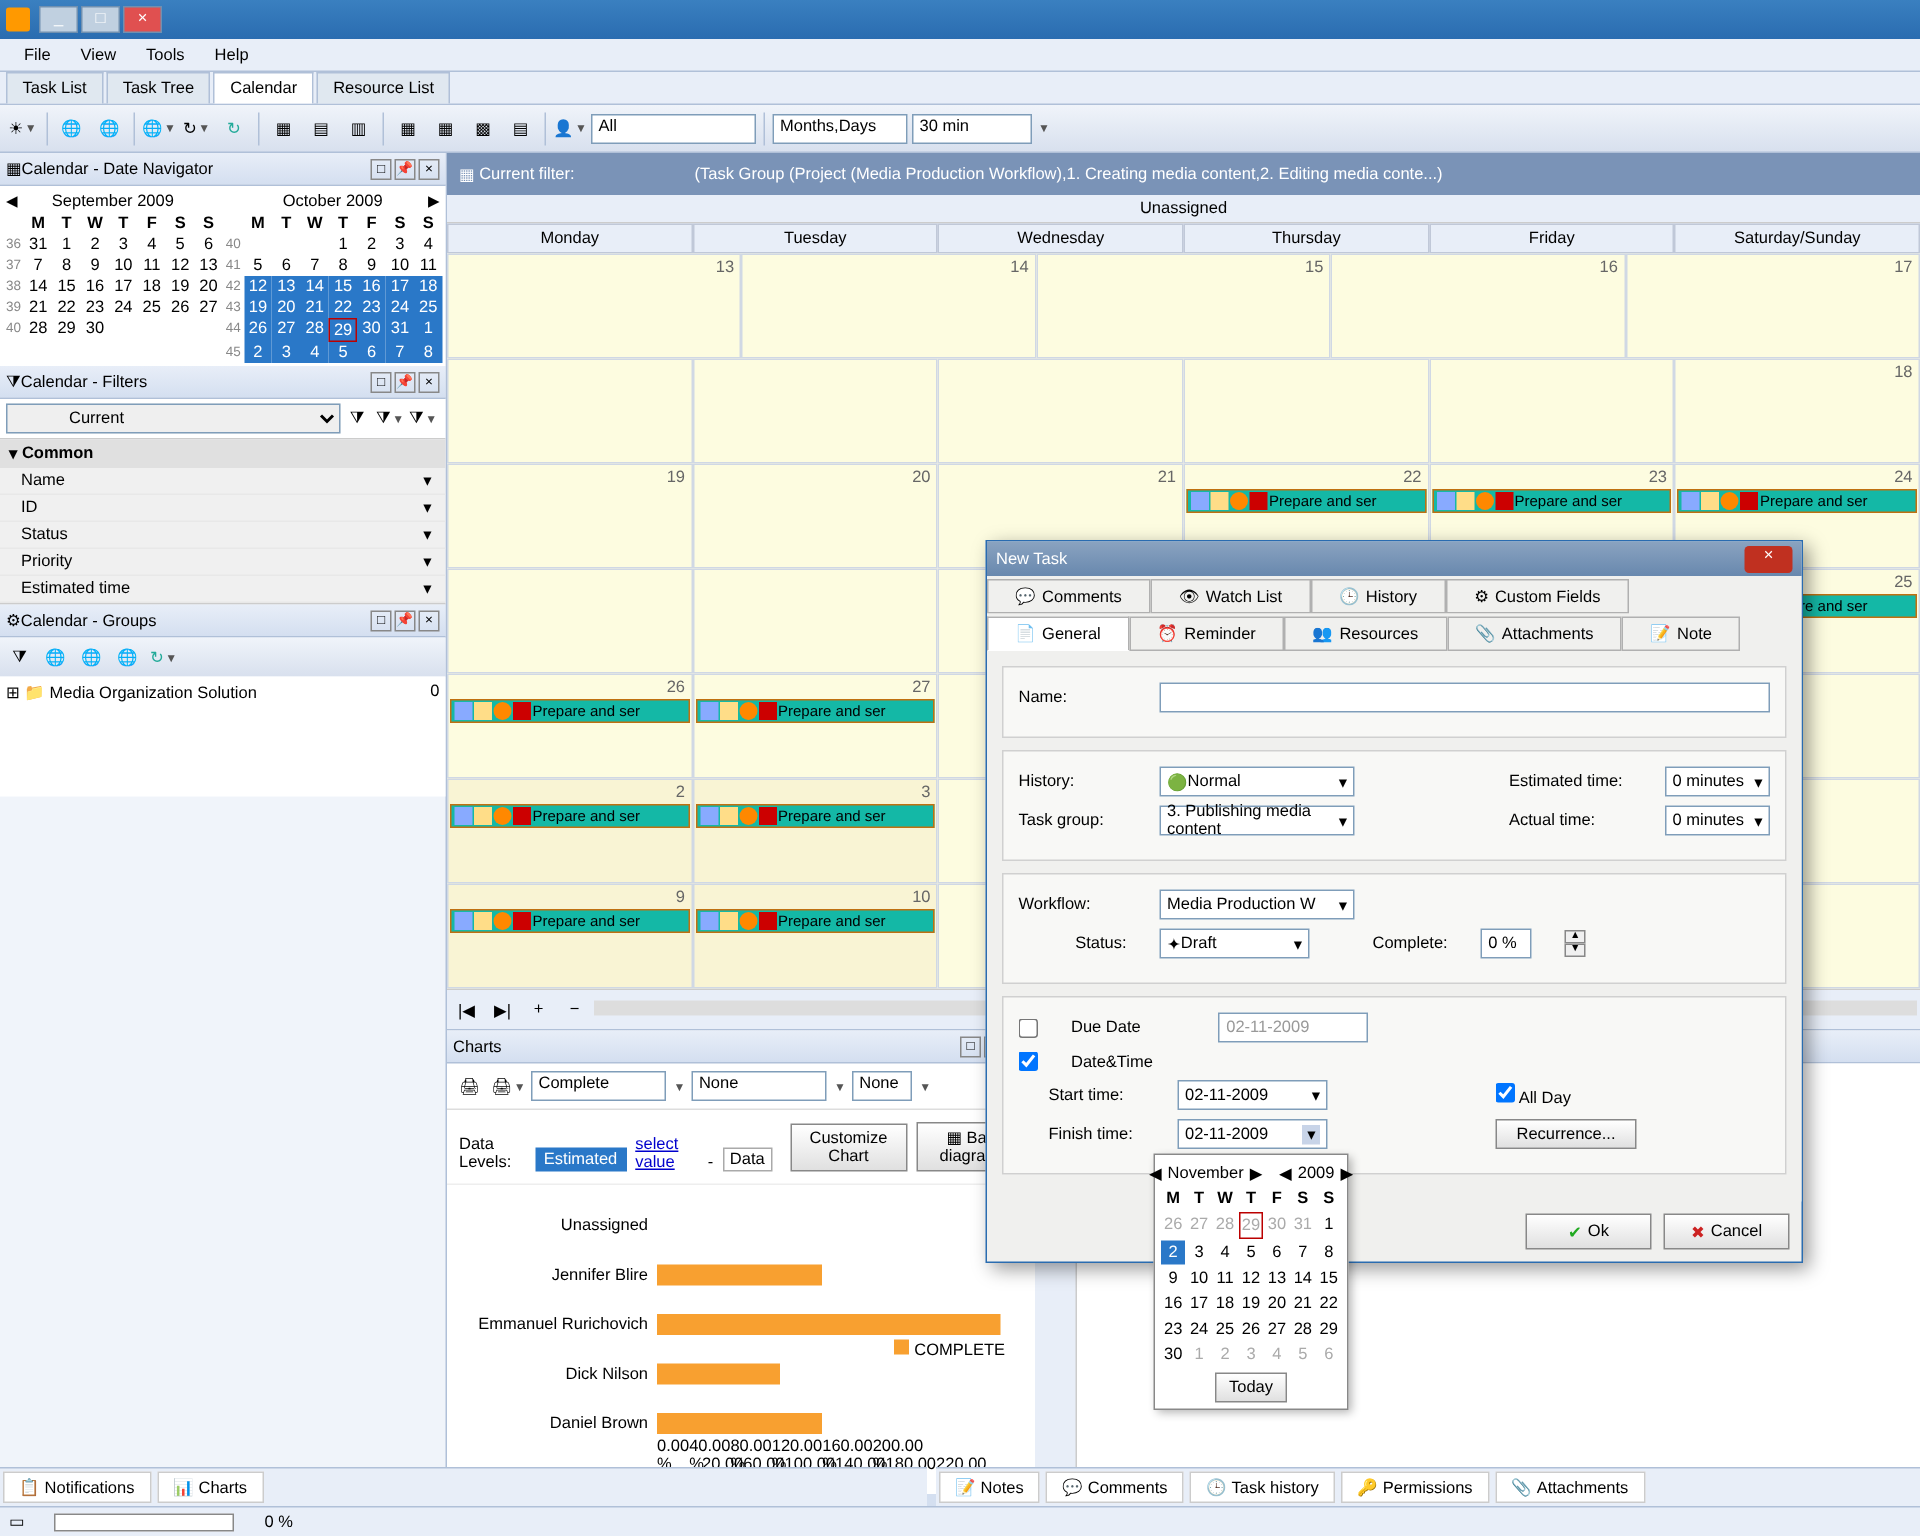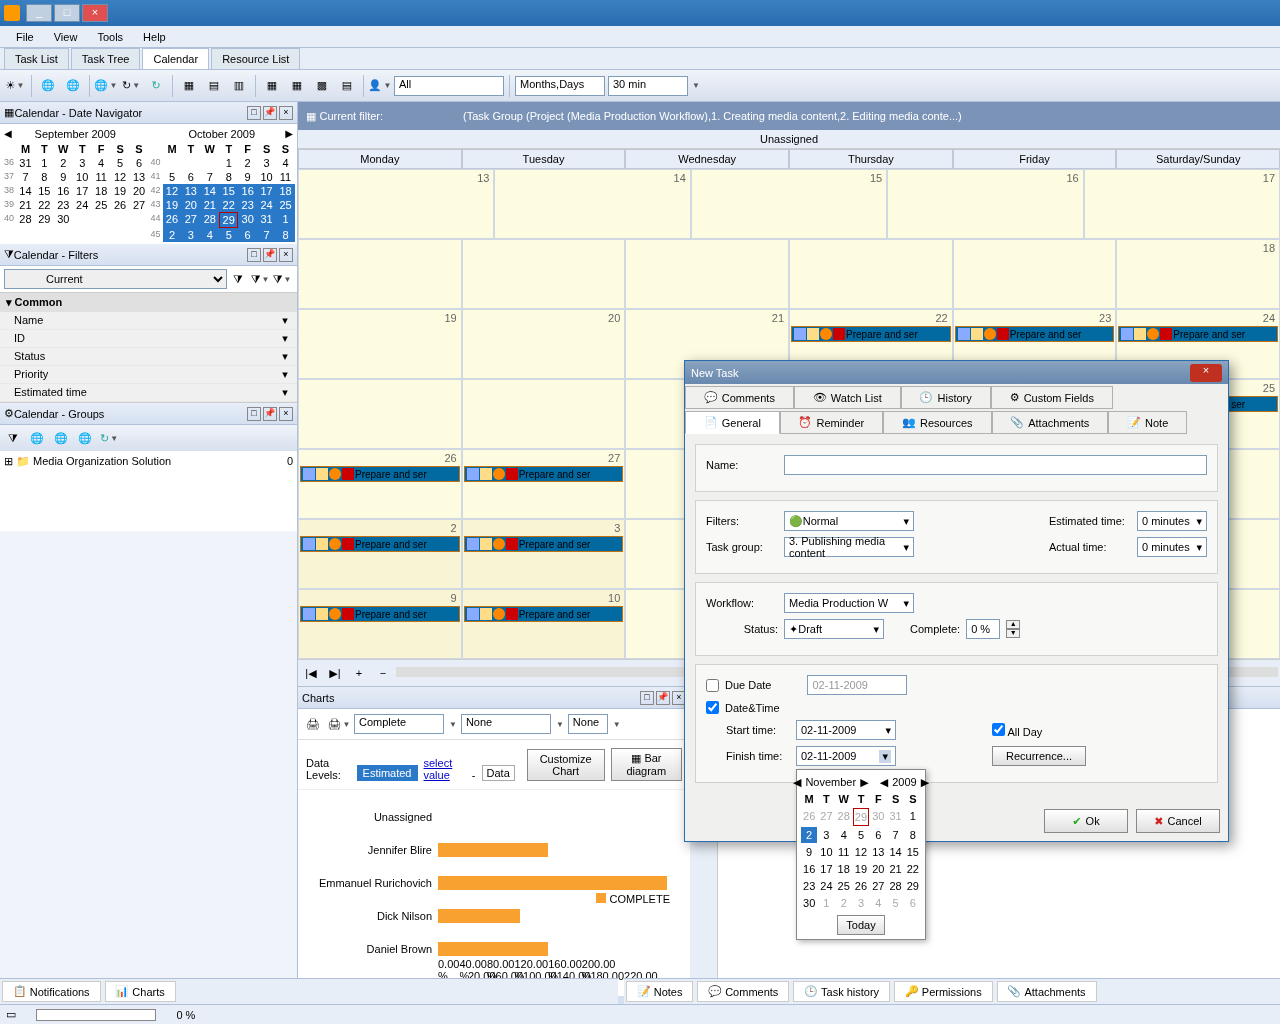--- a/index.html
+++ b/index.html
@@ -60,48 +60,48 @@
 .calgrid { background: #fff; flex: 1; display: flex; flex-direction: column; }
 .cal-head { display: flex; background: #e8eef8; }
 .cal-col-hd { flex: 1; text-align: center; padding: 3px; border: 1px solid #c0c8d8; font-size: 11px; }
 .cal-unassigned { text-align:center; padding: 3px; background: #e8eef8; border-bottom: 1px solid #ccc; }
 .cal-body { flex: 1; display: flex; flex-direction: column; }
 .cal-row { display: flex; flex: 1; }
 .cal-cell { flex: 1; border: 1px solid #d0d8e4; background: #fdfce0; position: relative; min-height: 60px; }
 .cal-cell.blue { background: #f9f4d4; }
 .cal-date { position: absolute; top: 2px; right: 4px; font-size: 11px; color: #666; }
 .cal-date.left { left: 4px; right: auto; }
-.cal-evt { background: #0369a1; border: 1px solid #c07010; margin: 16px 1px 1px 1px; padding: 1px 2px; font-size: 10px; white-space: nowrap; overflow: hidden; display: flex; align-items: center; gap: 1px; }
+.cal-evt { background: #14b8a6; border: 1px solid #c07010; margin: 16px 1px 1px 1px; padding: 1px 2px; font-size: 10px; white-space: nowrap; overflow: hidden; display: flex; align-items: center; gap: 1px; }
 .cal-evt .ei { width: 12px; height: 12px; display: inline-block; }
 .ei1 { background: #8af; } .ei2 { background: #fd8; } .ei3 { background: #f80; border-radius: 50%; } .ei4 { background: #c00; }
 
 .chartpanel { height: 310px; border-top: 1px solid #b0c0d8; background: #fff; display: flex; flex-direction: column; }
 .chart-tb { padding: 4px; display: flex; align-items: center; gap: 4px; border-bottom: 1px solid #ddd; }
 .ct-combo { border: 1px solid #7f9db9; height: 20px; width: 90px; padding: 1px 4px; }
 .chart-opts { padding: 8px; display: flex; align-items: flex-end; gap: 6px; border-bottom: 1px solid #eee; }
 .btn { border: 1px solid #888; background: linear-gradient(#fff,#e0e0e0); padding: 3px 8px; cursor: pointer; }
 .chart-area { flex: 1; display: flex; padding: 10px 20px 30px 20px; position: relative; }
 .chart-legend { position: absolute; right: 20px; top: 50%; }
 .chart-rows { flex: 1; display: flex; flex-direction: column; justify-content: space-around; }
 .chart-row { display: flex; align-items: center; height: 24px; }
 .chart-lbl { width: 120px; text-align: right; padding-right: 6px; font-size: 11px; }
 .chart-bar { height: 14px; background: #f8a030; }
 .bottom-tabs { display: flex; background: #e8eef8; border-top: 1px solid #b0c0d8; }
 .btab { padding: 3px 10px; border: 1px solid #ccc; background: #fff; margin: 2px; cursor: pointer; display: flex; align-items: center; gap: 3px; }
 
-.dialog { position: absolute; top: 360px; left: 684px; width: 545px; height: 482px; background: #f0f0ee; border: 1px solid #2a6cb0; box-shadow: 4px 4px 12px rgba(0,0,0,0.4); display: flex; flex-direction: column; }
+.dialog { position: absolute; top: 360px; left: 657px; width: 545px; height: 482px; background: #f0f0ee; border: 1px solid #2a6cb0; box-shadow: 4px 4px 12px rgba(0,0,0,0.4); display: flex; flex-direction: column; }
 .dlg-title { background: linear-gradient(#8aa3c0, #6888ae); color: #fff; height: 24px; display: flex; align-items: center; padding: 0 6px; }
 .dlg-title .t { flex: 1; }
 .dlg-close { width: 32px; height: 18px; background: #c03020; border-radius: 3px; text-align: center; color: #fff; cursor: pointer; }
 .dlg-tabs { display: flex; background: #f0f0ee; padding-top: 2px; }
 .dlg-tab { padding: 4px 18px; border: 1px solid #b0b0b0; background: #f0f0ee; cursor: pointer; display: flex; align-items: center; gap: 4px; font-size: 11px; }
 .dlg-tab.active { background: #fff; border-bottom-color: #fff; }
 .dlg-body { flex: 1; background: #f0f0ee; padding: 10px; }
 .frm { border: 1px solid #d0d0d0; background: #f8f8f6; padding: 10px; margin-bottom: 8px; }
-.frm-row { display: flex; align-items: center; margin-bottom: 6px; gap: 6px; }
+.frm-row { display: flex; align-items: center; margin-bottom: 6px; gap: 22px; }
 .frm-lbl { width: 72px; text-align: left; }
 .frm-input { border: 1px solid #7f9db9; height: 20px; padding: 1px 4px; background: #fff; }
 .frm-dd { border: 1px solid #7f9db9; height: 20px; padding: 1px 4px; background: #fff; display: inline-flex; align-items: center; }
 .spinner { display: inline-flex; flex-direction: column; }
 .spinner span { width: 14px; height: 9px; border: 1px solid #888; font-size: 7px; text-align: center; line-height: 6px; background: #f0f0f0; }
 .date-pop { position: absolute; background: #fff; border: 1px solid #888; padding: 4px; top: 382px; left: 106px; width: 130px; box-shadow: 2px 2px 6px rgba(0,0,0,0.3); }
 .dp-hd { display: flex; justify-content: center; gap: 4px; font-size: 11px; padding: 2px; }
 .dp-grid { display: grid; grid-template-columns: repeat(7, 1fr); text-align: center; font-size: 10px; gap: 1px; }
 .dp-grid span { padding: 2px 1px; }
 .dp-today-btn { text-align: center; margin-top: 4px; }
@@ -657,21 +657,21 @@
   <div class="dlg-body">
     <div class="frm">
       <div class="frm-row">
         <span class="frm-lbl">Name:</span>
         <input class="frm-input" style="flex: 1 1 0%;" value="">
       </div>
     </div>
     <div class="frm" style="display:flex;gap:20px">
       <div style="flex:1">
         <div class="frm-row">
-          <span class="frm-lbl">Filters:</span>
+          <span class="frm-lbl">History:</span>
           <div class="frm-dd" style="width:130px">🟢 <span>Normal</span> <span style="margin-left:auto">▾</span></div>
         </div>
         <div class="frm-row">
           <span class="frm-lbl">Task group:</span>
           <div class="frm-dd" style="width:130px">
               <span>3. Publishing media content</span> 
               <span style="margin-left:auto">▾</span>
             </div>
         </div>
       </div>

